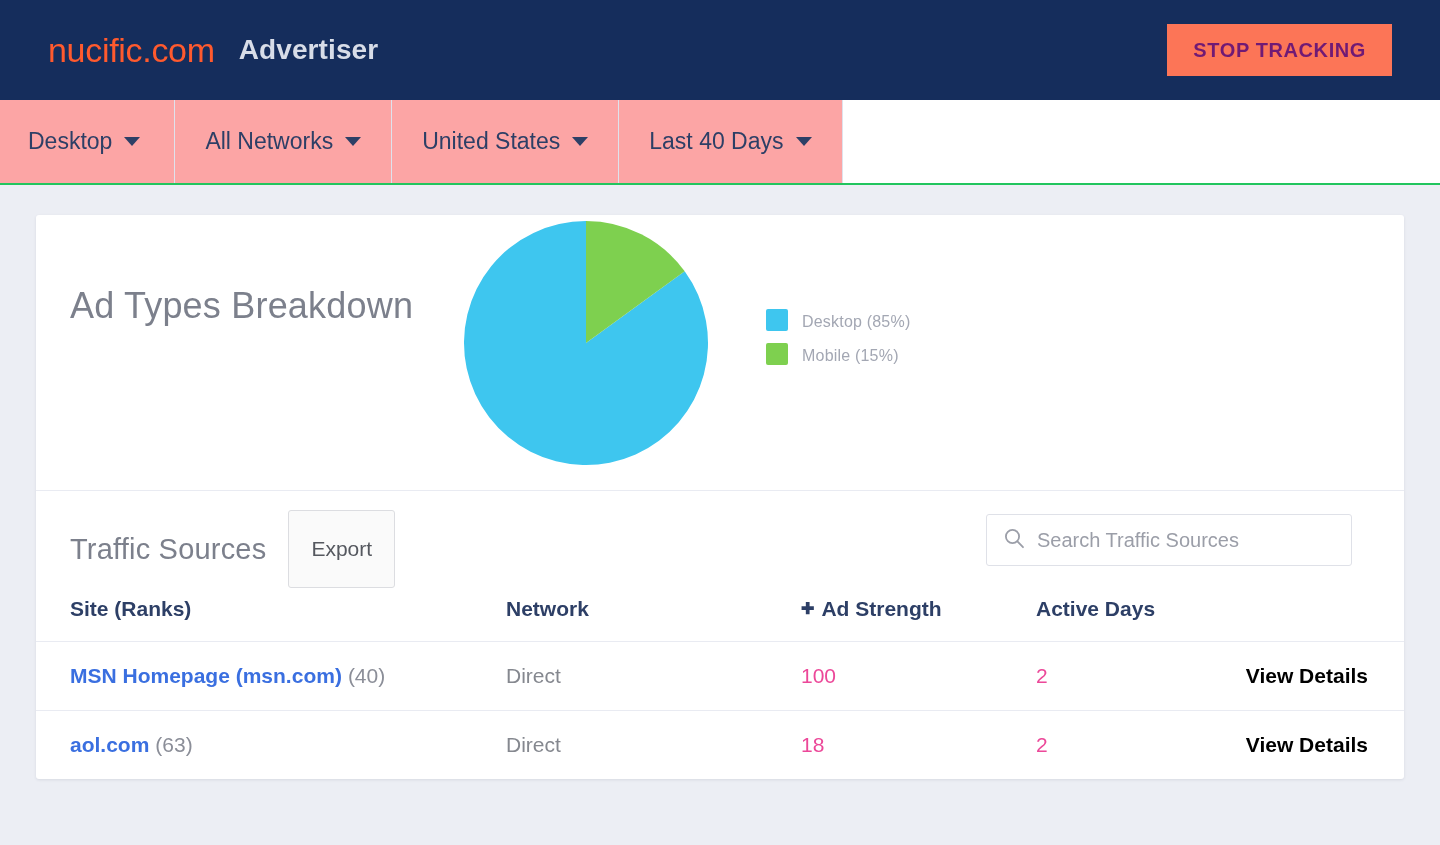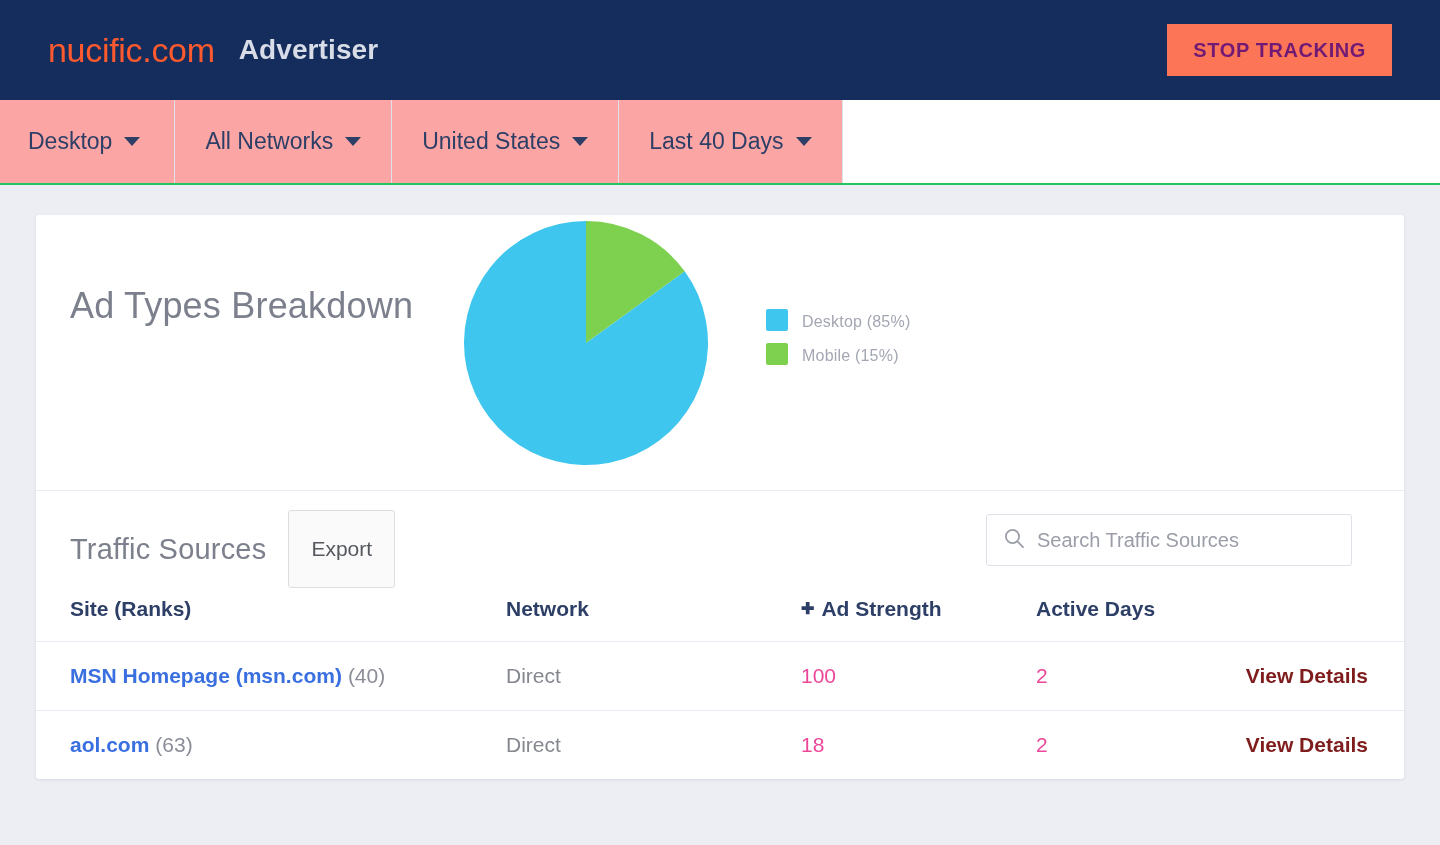--- a/index.html
+++ b/index.html
@@ -235,21 +235,21 @@
   .site-link {
     color: #3a6fe0;
     font-weight: 700;
     text-decoration: none;
     cursor: pointer;
   }
   .site-rank { color: #8b8e98; font-weight: 400; margin-left: 6px; }
   .net-cell  { color: #85888f; }
   .num-cell  { color: #ec4899; }
   .view-details {
-    color: #7f1d1d;
+    color: #000000;
     font-weight: 700;
     text-decoration: none;
     cursor: pointer;
     font-size: 21px;
   }
 </style>
 </head>
 <body>
 
 <div class="header">

